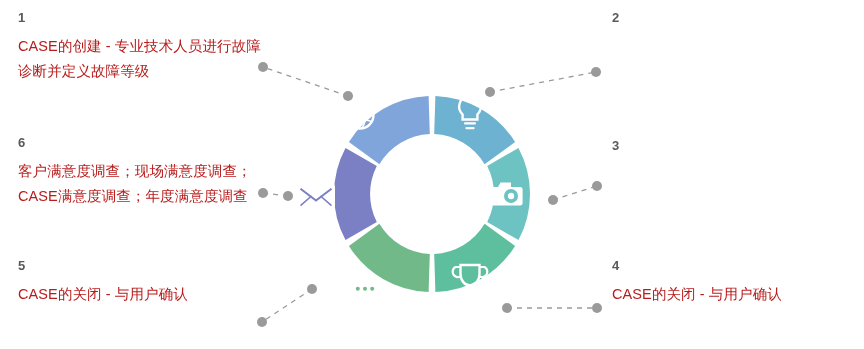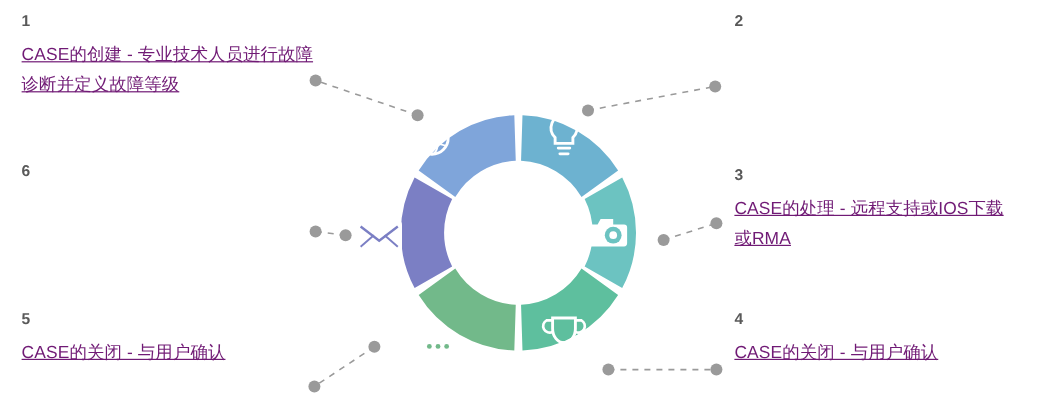--- a/index.html
+++ b/index.html
@@ -26,25 +26,24 @@
   .callout .num {
     font-size: 13px;
     font-weight: bold;
     color: #595959;
     line-height: 16px;
     margin: 0 0 8px 0;
     letter-spacing: 0.2px;
   }
   .callout .body {
     font-size: 14.5px;
-    color: #701a75;
+    color: #b91c1c;
     line-height: 25px;
     margin: 0;
     letter-spacing: 0.1px;
-    text-decoration: underline;
   }
 
   .c1 { left: 18px;  top: 10px;  width: 250px; }
   .c6 { left: 18px;  top: 135px; width: 255px; }
   .c5 { left: 18px;  top: 258px; width: 255px; }
   .c2 { left: 612px; top: 10px;  width: 238px; }
   .c3 { left: 612px; top: 138px; width: 238px; }
   .c4 { left: 612px; top: 258px; width: 240px; }
 
   
@@ -61,34 +60,34 @@
 
 <div id="stage">
 
   <div class="callout c1">
     <p class="num">1</p>
     <p class="body">CASE的创建 - 专业技术人员进行故障诊断并定义故障等级</p>
   </div>
 
   <div class="callout c6">
     <p class="num">6</p>
+    <p class="body">客户满意度调查；现场满意度调查；CASE满意度调查；年度满意度调查</p>
   </div>
 
   <div class="callout c5">
     <p class="num">5</p>
     <p class="body">CASE的关闭 - 与用户确认</p>
   </div>
 
   <div class="callout c2">
     <p class="num">2</p>
   </div>
 
   <div class="callout c3">
     <p class="num">3</p>
-    <p class="body">CASE的处理 - 远程支持或IOS下载或RMA</p>
   </div>
 
   <div class="callout c4">
     <p class="num">4</p>
     <p class="body">CASE的关闭 - 与用户确认</p>
   </div>
 
   <svg id="wheel" viewBox="0 0 864 349">
 
     <g stroke-dasharray="5 5" stroke-width="1.3" fill="none">

